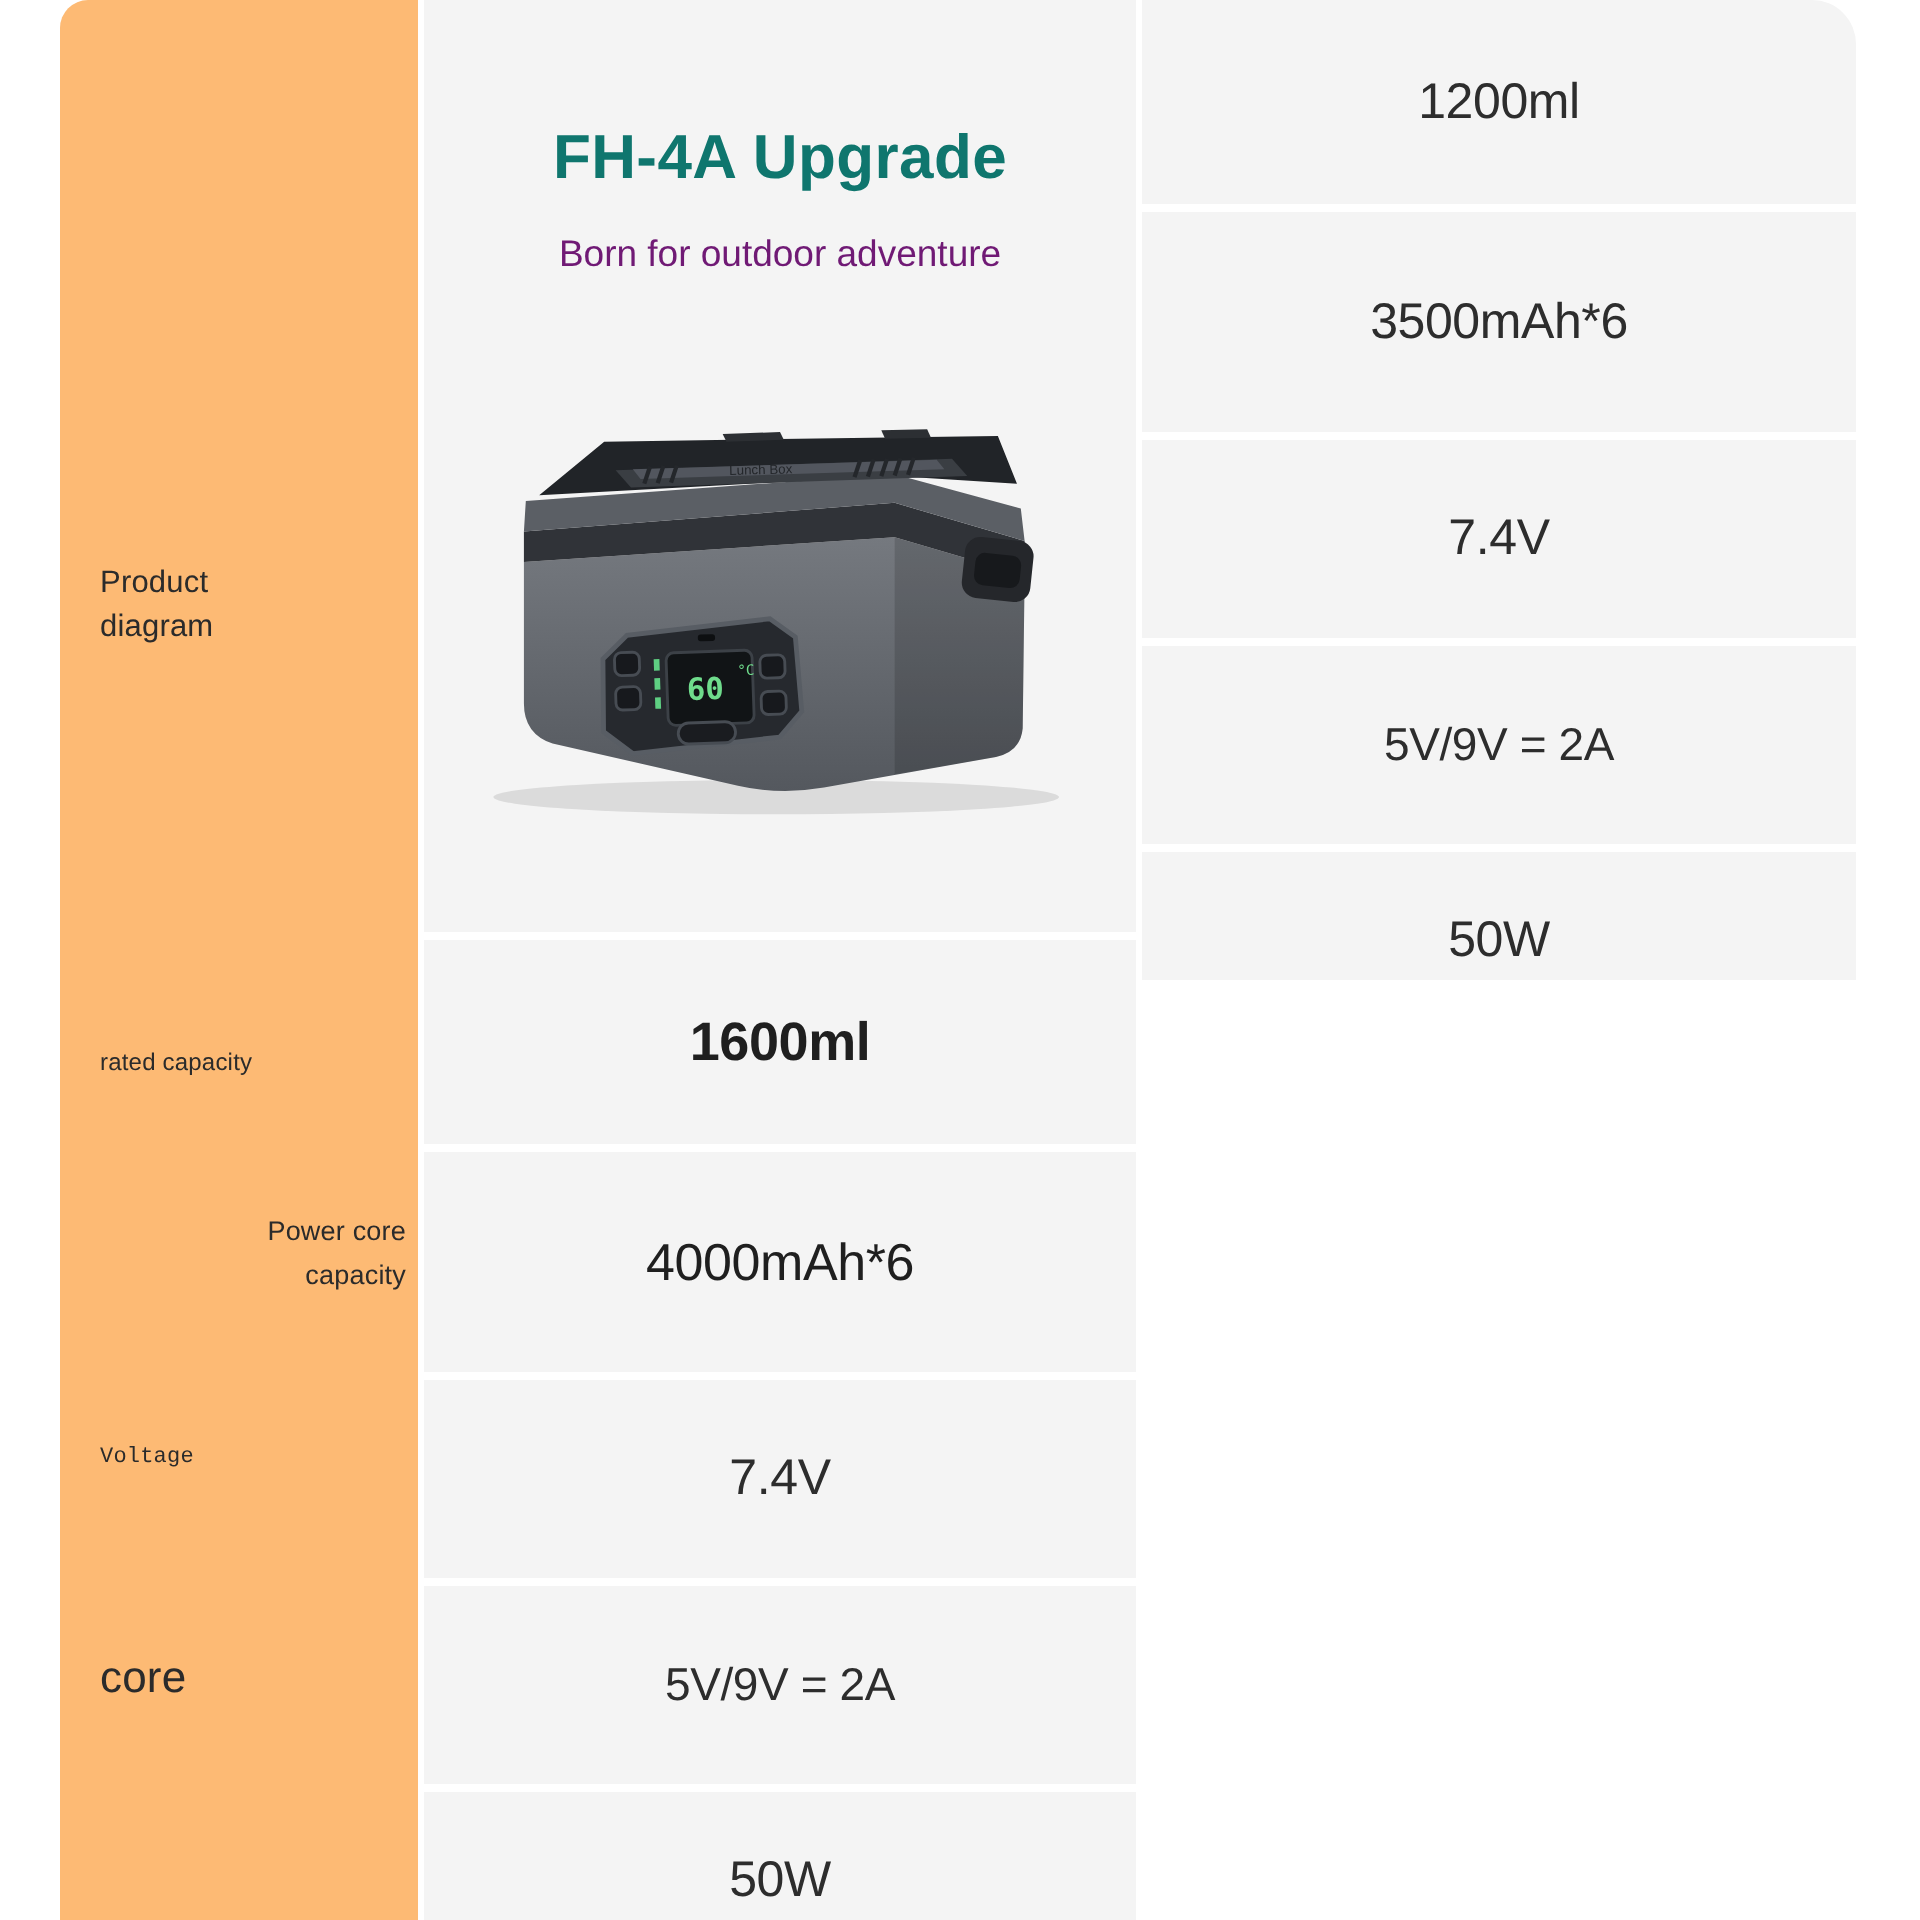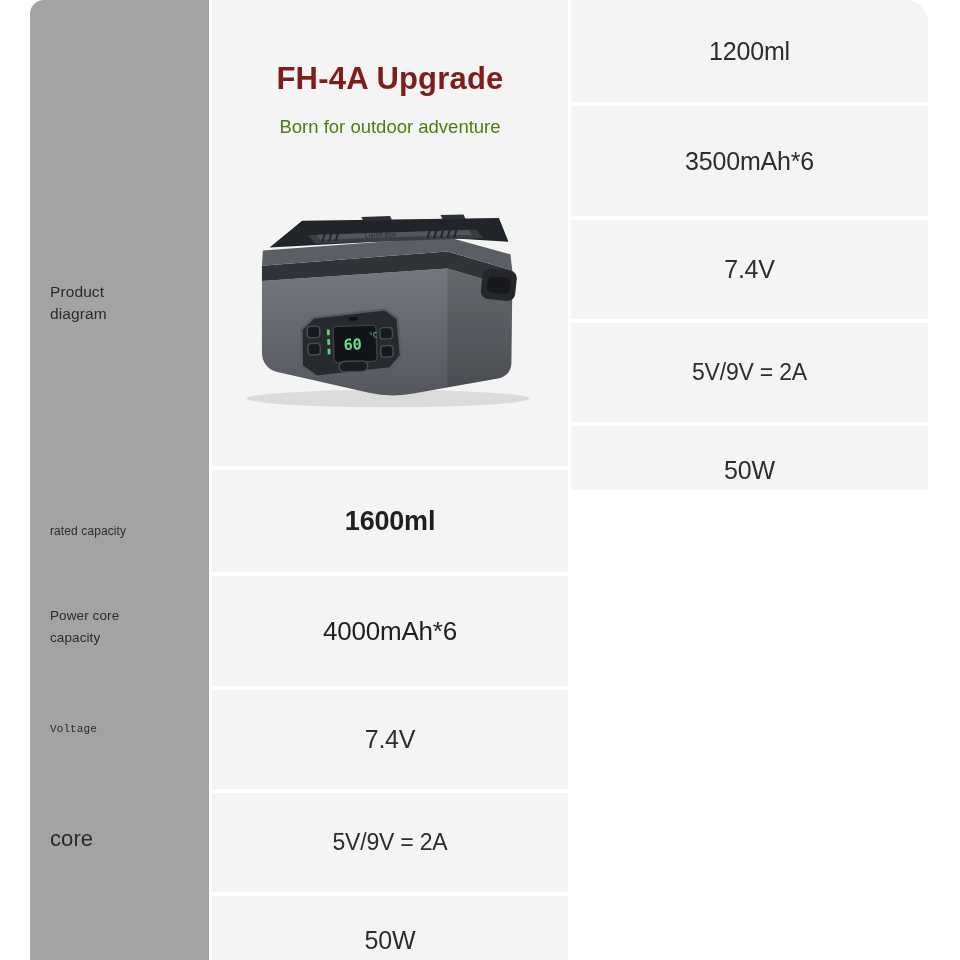--- a/index.html
+++ b/index.html
@@ -8,49 +8,49 @@
     background:#ffffff;
     font-family:"Liberation Sans","DejaVu Sans",sans-serif;
     -webkit-font-smoothing:antialiased;
   }
   .card{
     position:absolute;left:30px;top:0;width:898px;height:960px;
     background:#ffffff;border-radius:14px 22px 0 0;overflow:hidden;
     display:flex;
   }
   
-  .sidebar{flex:none;width:179px;background:#a3a3a3;position:relative;margin-right:3px;}
+  .sidebar{flex:none;width:179px;background:#fdba74;position:relative;margin-right:3px;}
   .side-label{
     position:absolute;left:20px;right:6px;color:#2b2b2b;
     white-space:pre-line;letter-spacing:.1px;
   }
   .lbl-product{top:281px;font-size:15.5px;line-height:22px;}
   .lbl-rated{top:524px;font-size:12px;}
-  .lbl-core{top:605px;font-size:13.5px;line-height:21.5px;}
+  .lbl-core{top:605px;font-size:13.5px;line-height:21.5px;text-align:right;}
   .lbl-voltage{top:723px;font-size:11px;font-family:Liberation Mono, monospace;}
   .lbl-input{top:826px;font-size:22px;}
   .lbl-power{top:980px;font-size:20px;}
   
   .col{display:flex;flex-direction:column;}
   .col-a{flex:none;width:356px;margin-right:3px;}
   .col-b{flex:1;}
   .cell{background:#f4f4f4;margin-bottom:4px;flex:none;
         display:flex;align-items:center;justify-content:center;}
   .cell-header{height:466px;position:relative;display:block;}
   .r1{height:102px;} .r2{height:110px;} .r3{height:99px;} .r4{height:99px;}
   .r5{height:64px;margin-bottom:0;align-items:flex-start;padding-top:30px;box-sizing:border-box;}
   .val{color:#2d2d2d;letter-spacing:-.2px;}
   .v-25{font-size:25px;}
   .v-23{font-size:23px;}
   .v-bold{font-weight:700;color:#1f1f1f;font-size:27px;}
   .v-bold2{font-weight:400;color:#1f1f1f;font-size:26px;}
   
-  .title,.subtitle{position:absolute;left:0;right:0;text-align:center;color:#7f1d1d;}
+  .title,.subtitle{position:absolute;left:0;right:0;text-align:center;color:#0f766e;}
   .title-a{top:61px;font-size:31px;font-weight:600;letter-spacing:.2px;}
-  .subtitle-a{top:116px;font-size:18.5px;font-weight:400;color:#4d7c0f;}
+  .subtitle-a{top:116px;font-size:18.5px;font-weight:400;color:#701a75;}
   .title-b{top:64px;font-size:19.5px;font-weight:600;letter-spacing:.2px;}
   .subtitle-b{top:118px;font-size:13.5px;font-weight:500;letter-spacing:.4px;color:#1c1c1e;}
   .product-img{position:absolute;left:50%;transform:translateX(-50%);}
   .img-a{top:193px;width:344px;height:220px;}
   .img-b{top:210px;width:322px;height:206px;}
   .defs-holder{position:absolute;width:0;height:0;overflow:hidden;}
 </style>
 </head>
 <body>
 

